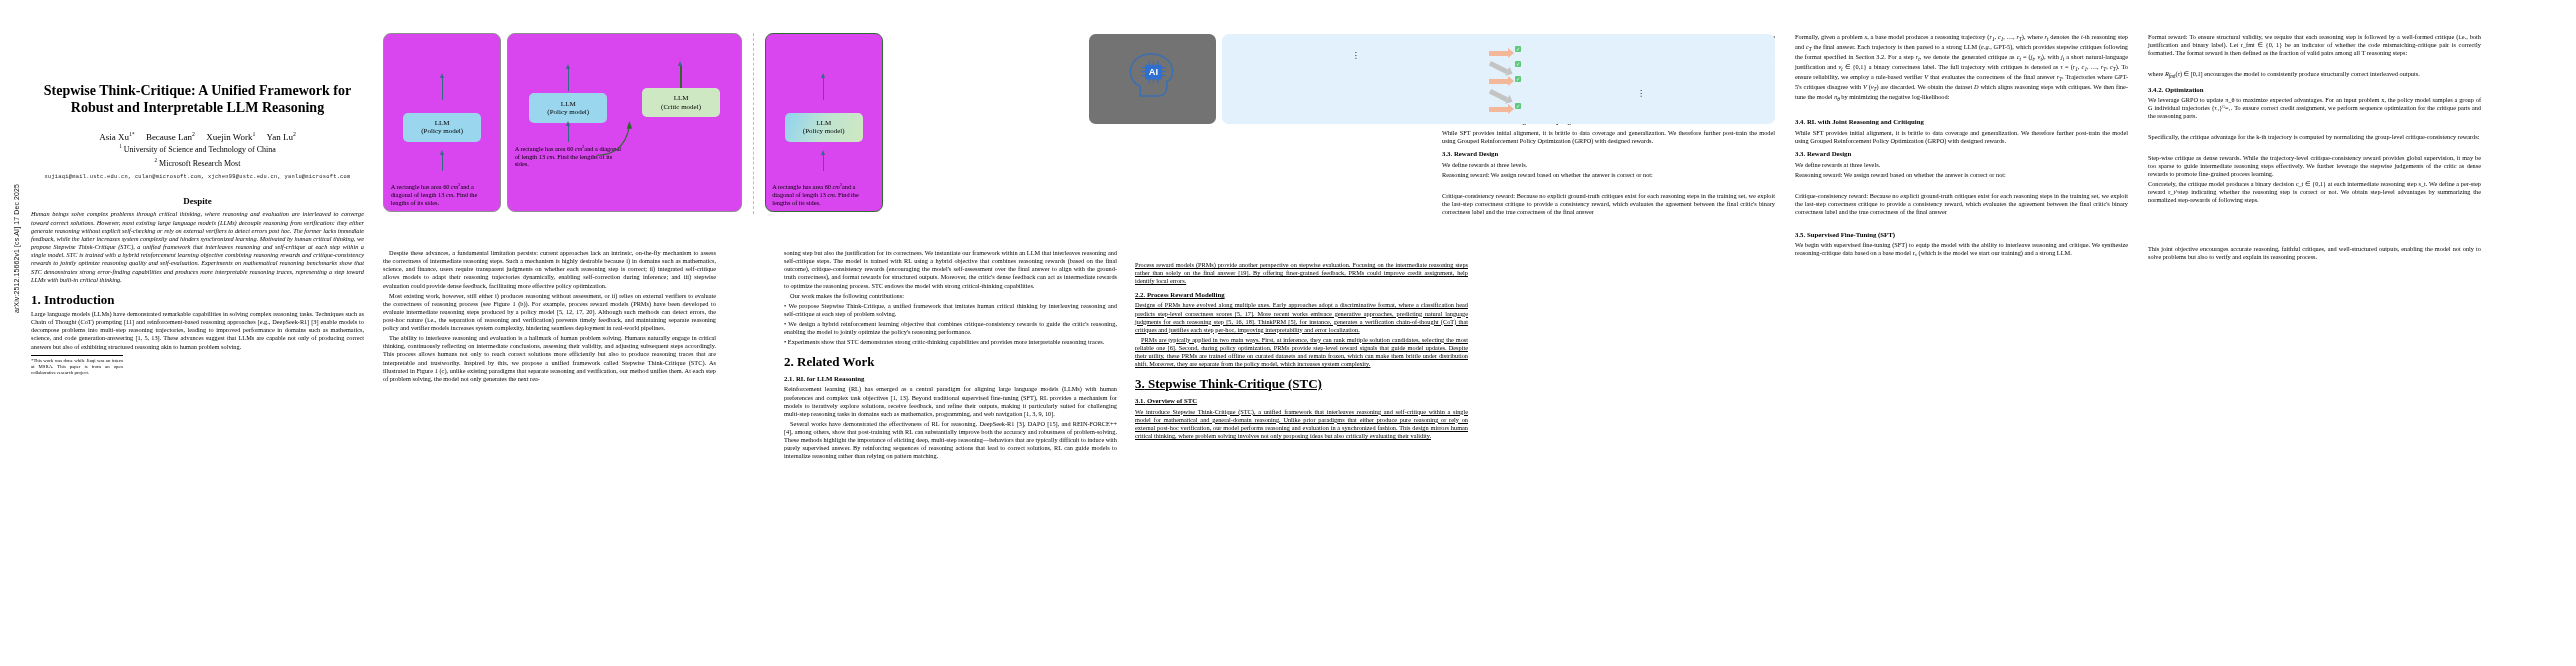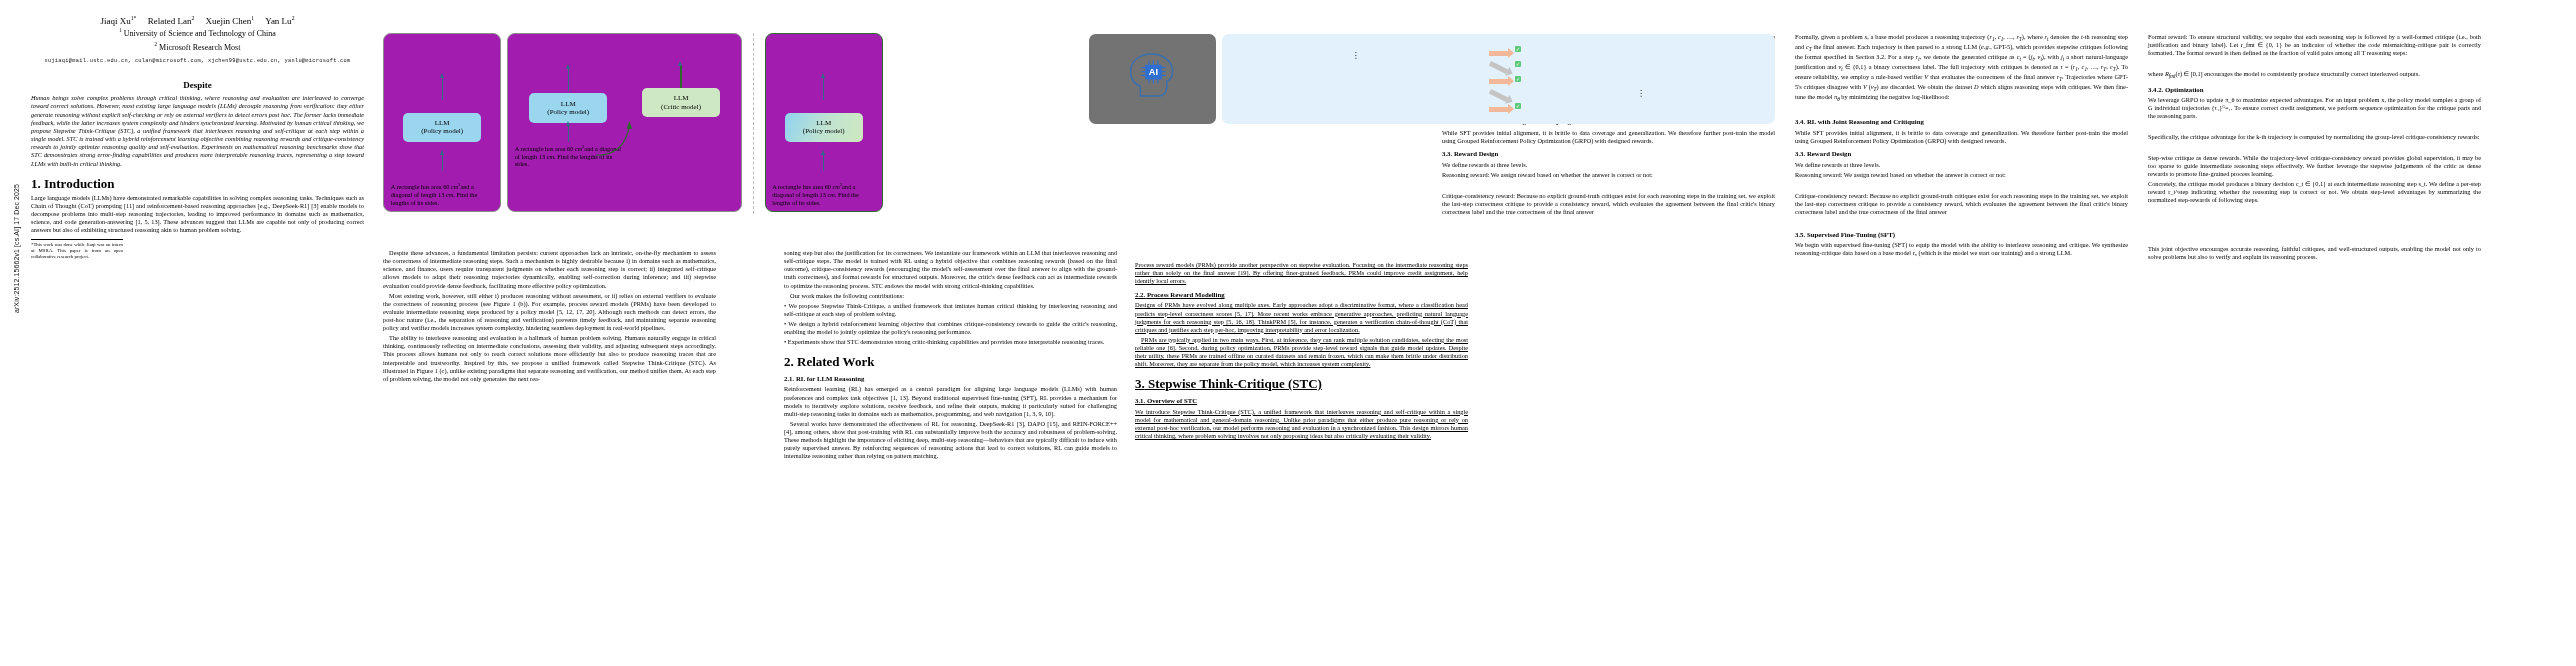--- a/index.html
+++ b/index.html
@@ -46,21 +46,21 @@
   .bd{font-weight:bold;}
 
   .fn{border-top:0.6px solid #000;width:92px;margin-top:3.9px;padding-top:2.2px;
       font-size:4.8px;line-height:1.25;text-align:justify;}
 
   
   .fig1{position:absolute;left:383px;top:33px;width:686px;}
   .f1row{display:flex;gap:5.6px;align-items:flex-start;}
   .panel{
     border:0.7px solid #8d8d8d;border-radius:7.8px;padding:5.6px 6.7px 4.4px;
-    width:103px;min-height:167px;position:relative;background:#a21caf;
+    width:103px;min-height:167px;position:relative;background:#d946ef;
     display:flex;flex-direction:column;justify-content:space-between;
   }
   .panel.wide{width:220px;}
   .panel.ours{border:0.9px solid #2e6b2e;}
   .ptop{font-size:7px;line-height:1.28;text-align:center;min-height:25.6px;}
   .red{color:#e8201a;}
   .llmbox{
     background:#9bd6ef;border-radius:5px;text-align:center;font-size:7px;
     line-height:1.22;padding:6.1px 3.3px;width:71px;margin:0 auto;
   }
@@ -110,23 +110,24 @@
   .clearfix::after{content:"";display:block;clear:both;}
 </style>
 </head>
 <body>
 
 <div class="page">
 
   <div class="arxiv-stamp">arXiv:2512.15662v1  [cs.AI]  17 Dec 2025</div>
 
   <div class="col c1">
+    <div class="title">Stepwise Think-Critique: A Unified Framework for Robust and Interpretable LLM Reasoning</div>
 
     <div class="authors">
-      <span class="nm"><span>Jiaqi Xu</span><sup>1*</sup></span><span class="nm"><span>Related Lan</span><sup>2</sup></span><span class="nm"><span>Xuejin Chen</span><sup>1</sup></span><span class="nm"><span>Yan Lu</span><sup>2</sup></span>
+      <span class="nm"><span>Asia Xu</span><sup>1*</sup></span><span class="nm"><span>Because Lan</span><sup>2</sup></span><span class="nm"><span>Xuejin Work</span><sup>1</sup></span><span class="nm"><span>Yan Lu</span><sup>2</sup></span>
     </div>
 
     <div class="affil">
       <sup>1</sup>
       <span>University of Science and Technology of China</span>
     </div>
     <div class="affil">
       <sup>2</sup>
       <span>Microsoft Research Most</span>
     </div>

